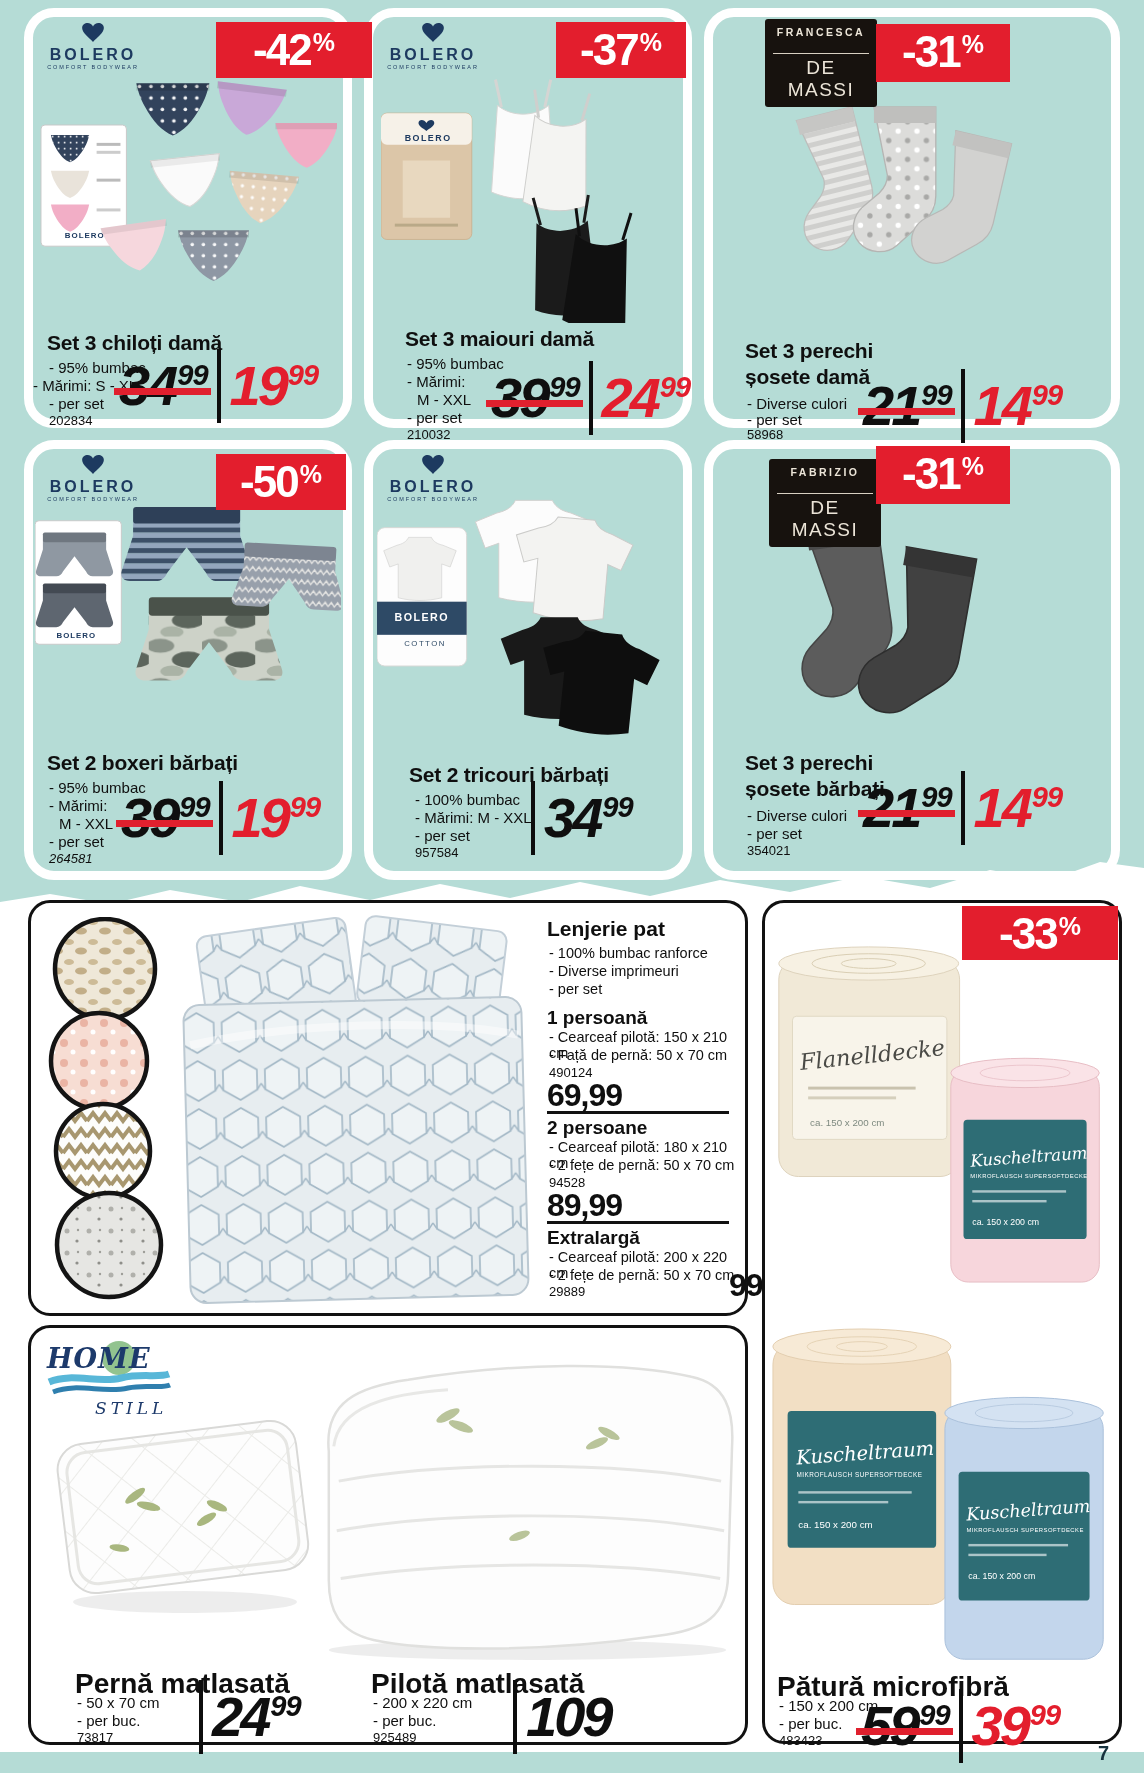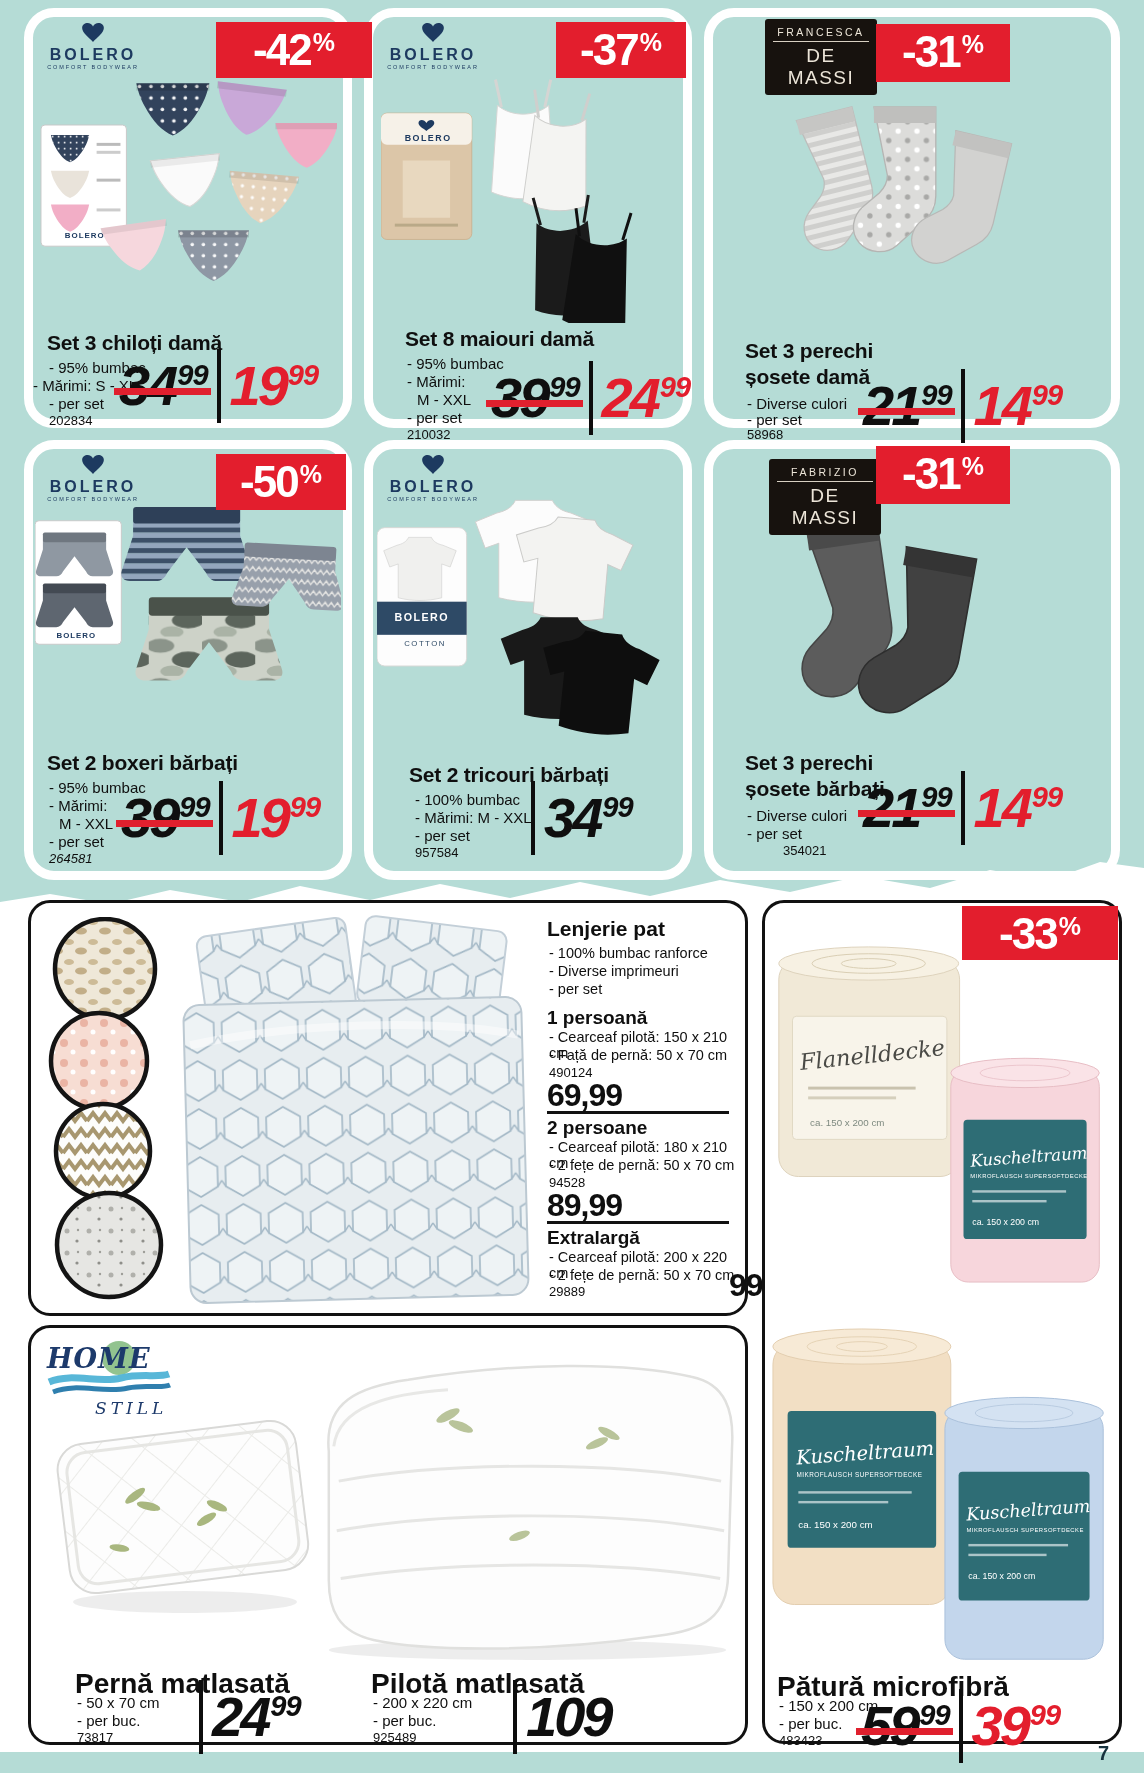--- a/index.html
+++ b/index.html
@@ -14,22 +14,22 @@
   .badge{position:absolute;background:#e31e2d;color:#fff;display:flex;align-items:flex-start;
          justify-content:center;font-weight:700;z-index:4;}
   .badge .bnum{font-size:44px;letter-spacing:-2px;line-height:56px;}
   .badge .bpct{font-size:25px;line-height:1;margin-top:8px;margin-left:2px;}
   
   .bolero{position:absolute;width:104px;text-align:center;color:#1d3a60;z-index:3;}
   .bolero .bname{font-weight:700;font-size:16px;letter-spacing:3px;line-height:17px;}
   .bolero .btag{font-size:5.5px;letter-spacing:1.9px;margin-top:1px;}
   .demassi{position:absolute;background:#17120e;color:#ece5d8;text-align:center;
            padding:7px 8px 6px 8px;border-radius:3px;z-index:3;width:96px;}
-  .demassi .dm1{font-size:10.5px;letter-spacing:2.5px;font-weight:400;
-                border-bottom:1px solid #d8d0c2;padding-bottom:3px;}
+  .demassi .dm1{font-size:10.5px;letter-spacing:2.5px;font-weight:700;
+                border-bottom:1px solid #d8d0c2;padding-bottom:15px;}
   .demassi .dm2{font-size:19px;letter-spacing:1.5px;font-weight:300;margin-top:3px;}
   
   .title{position:absolute;font-weight:700;font-size:21px;letter-spacing:-0.2px;z-index:3;}
   .spec{position:absolute;font-size:15px;line-height:17px;z-index:3;}
   .spec.bullet::before{content:"- ";}
   .sku{position:absolute;font-size:13px;z-index:3;}
   
   .pricepair{position:absolute;display:flex;align-items:center;gap:9px;z-index:3;font-style:italic;}
   .price{position:relative;display:flex;align-items:flex-start;font-weight:700;letter-spacing:-3px;}
   .price .pi{font-size:56px;line-height:50px;}
@@ -176,21 +176,21 @@
         </g>
       <g transform="translate(150,122) rotate(-3)">
           <use href="#tnk" fill="#1b1b1b"></use>
           <path d="M10,32 L4,4 M54,32 L60,4" stroke="#1b1b1b" stroke-width="3" fill="none"></path>
         </g>
       <g transform="translate(194,132) rotate(5)">
           <use href="#tnk" fill="#101010"></use>
           <path d="M10,32 L4,4 M54,32 L60,4" stroke="#101010" stroke-width="3" fill="none"></path>
         </g>
     </svg>
-    <div class="title" style="left:32px;top:310px;">Set 8 maiouri damă</div>
+    <div class="title" style="left:32px;top:310px;">Set 3 maiouri damă</div>
     <div class="spec bullet" style="left:34px;top:338px;">95% bumbac</div>
     <div class="spec bullet" style="left:34px;top:356px;">Mărimi:</div>
     <div class="spec" style="left:44px;top:374px;">M - XXL</div>
     <div class="spec bullet" style="left:34px;top:392px;">per set</div>
     <div class="sku" style="left:34px;top:410px;">210032</div>
     <div class="pricepair" style="left:118px;top:344px;">
       <div class="price old">
           <span class="pi">39</span>
           <span class="pd">99</span>
           <i class="strike"></i>
@@ -396,21 +396,21 @@
         </g>
       <g transform="translate(130,38) rotate(10) scale(1.55)">
           <use href="#sck" fill="#414141" stroke="#2e2e2e"></use>
           <rect x="14" width="46" height="12" fill="#343434"></rect>
         </g>
     </svg>
     <div class="title" style="left:32px;top:302px;">Set 3 perechi</div>
     <div class="title" style="left:32px;top:328px;">șosete bărbați</div>
     <div class="spec bullet" style="left:34px;top:358px;">Diverse culori</div>
     <div class="spec bullet" style="left:34px;top:376px;">per set</div>
-    <div class="sku" style="left:34px;top:394px;margin-left:36px;">354021</div>
+    <div class="sku" style="left:34px;top:394px;">354021</div>
     <div class="pricepair" style="left:150px;top:322px;">
       <div class="price old">
           <span class="pi">21</span>
           <span class="pd">99</span>
           <i class="strike"></i>
         </div>
       <i class="pbar"></i>
       <div class="price red">
           <span class="pi">14</span>
           <span class="pd">99</span>

